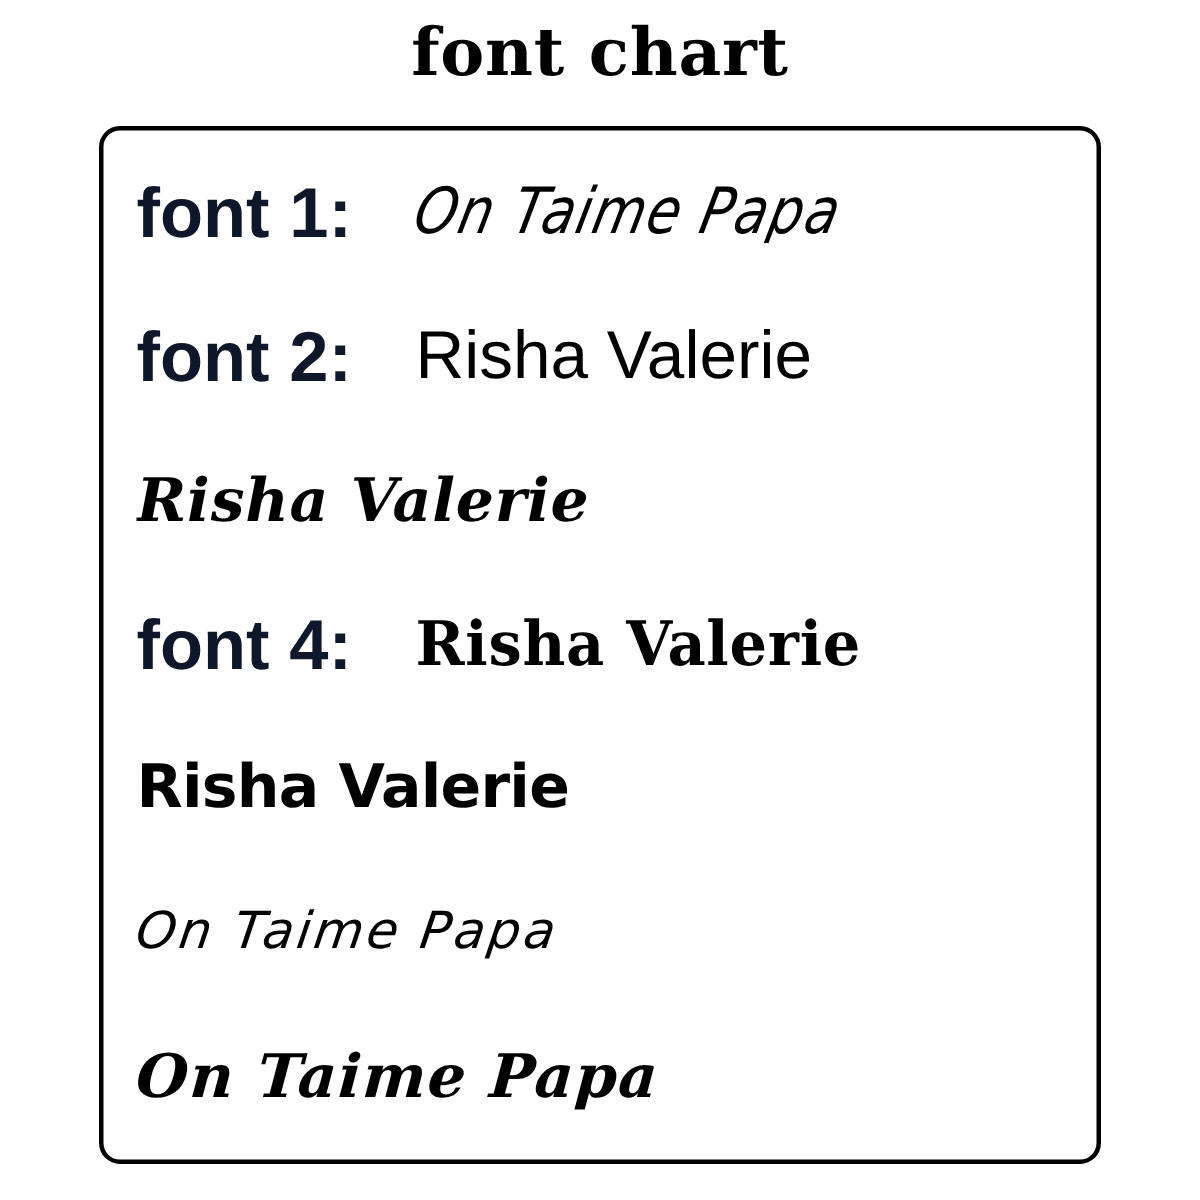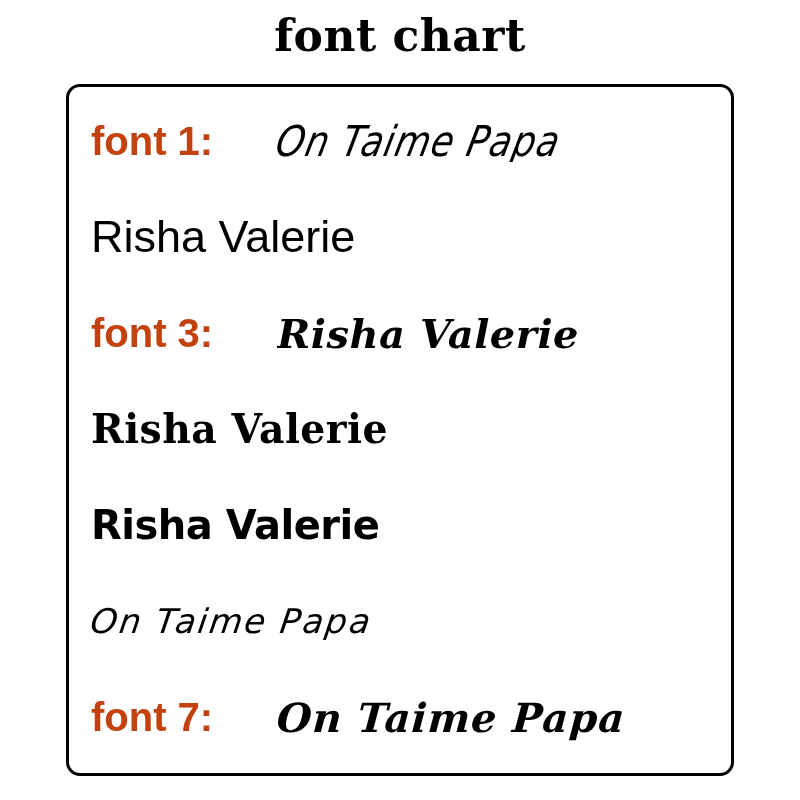--- a/index.html
+++ b/index.html
@@ -51,22 +51,22 @@
     display: flex;
     align-items: center;
     padding-left: 22px;
     box-sizing: border-box;
   }
   .row-label {
     width: 186px;
     flex: 0 0 186px;
     font-family: "Liberation Sans", sans-serif;
     font-weight: bold;
-    font-size: 40px;
-    color: #c2410c;
+    font-size: 47px;
+    color: #0f172a;
     white-space: nowrap;
   }
   .row-sample {
     flex: 1 1 auto;
     white-space: nowrap;
     color: #000;
     overflow: hidden;
   }
   
   .s1 {
@@ -136,39 +136,39 @@
   <div class="chart-title">font chart</div>
 
   <div class="chart-box">
 
     <div class="row">
       <div class="row-label">font 1:</div>
       <div class="row-sample"><span class="s1">On Taime Papa</span></div>
     </div>
 
     <div class="row">
+      <div class="row-label">font 2:</div>
       <div class="row-sample"><span class="s2">Risha Valerie</span></div>
     </div>
 
     <div class="row">
-      <div class="row-label">font 3:</div>
       <div class="row-sample"><span class="s3">Risha Valerie</span></div>
     </div>
 
     <div class="row">
+      <div class="row-label">font 4:</div>
       <div class="row-sample"><span class="s4">Risha Valerie</span></div>
     </div>
 
     <div class="row">
       <div class="row-sample"><span class="s5">Risha Valerie</span></div>
     </div>
 
     <div class="row">
       <div class="row-sample"><span class="s6">On Taime Papa</span></div>
     </div>
 
     <div class="row">
-      <div class="row-label">font 7:</div>
       <div class="row-sample"><span class="s7">On Taime Papa</span></div>
     </div>
 
   </div>
 </div>
 
 </body></html>

